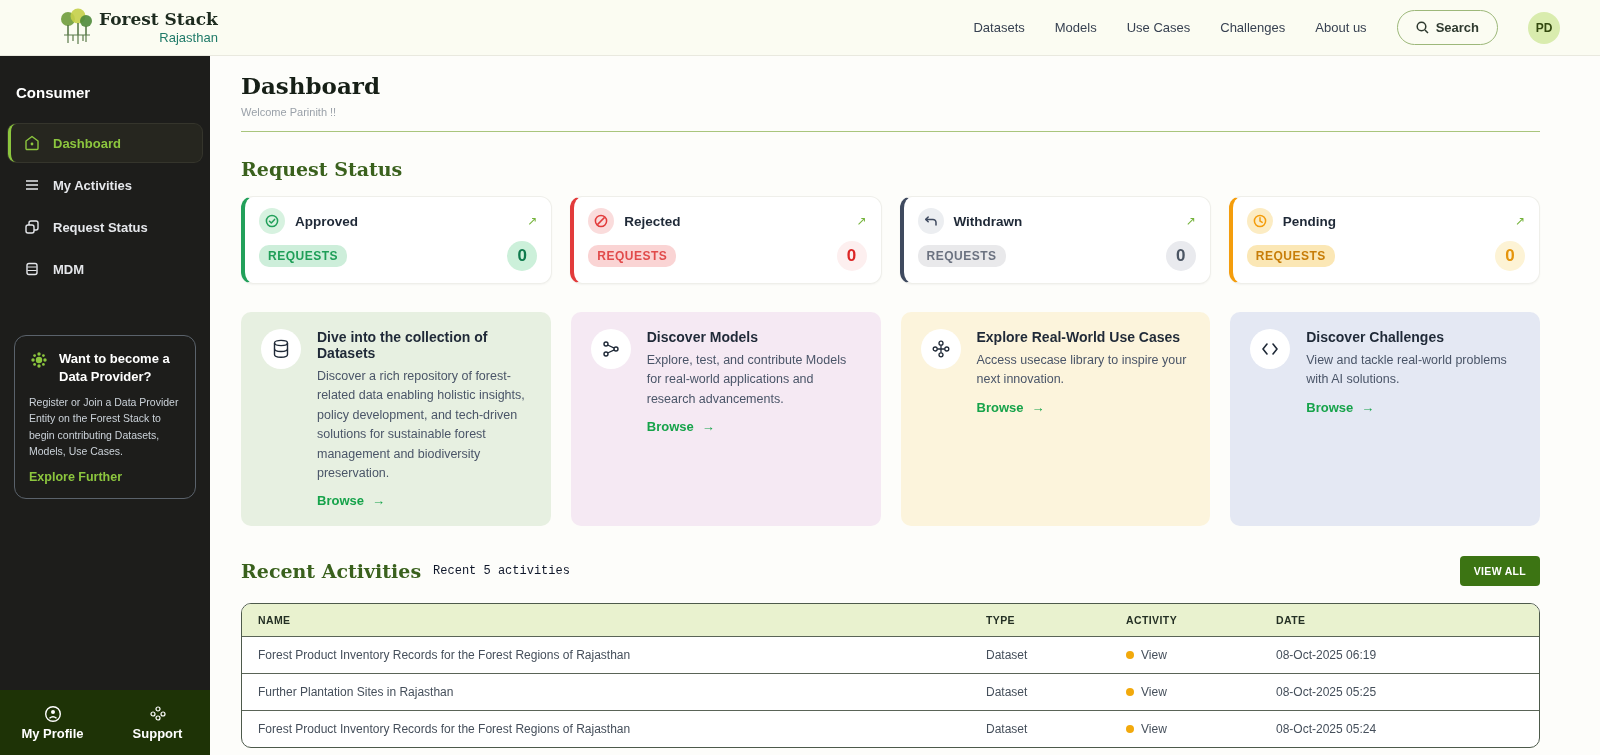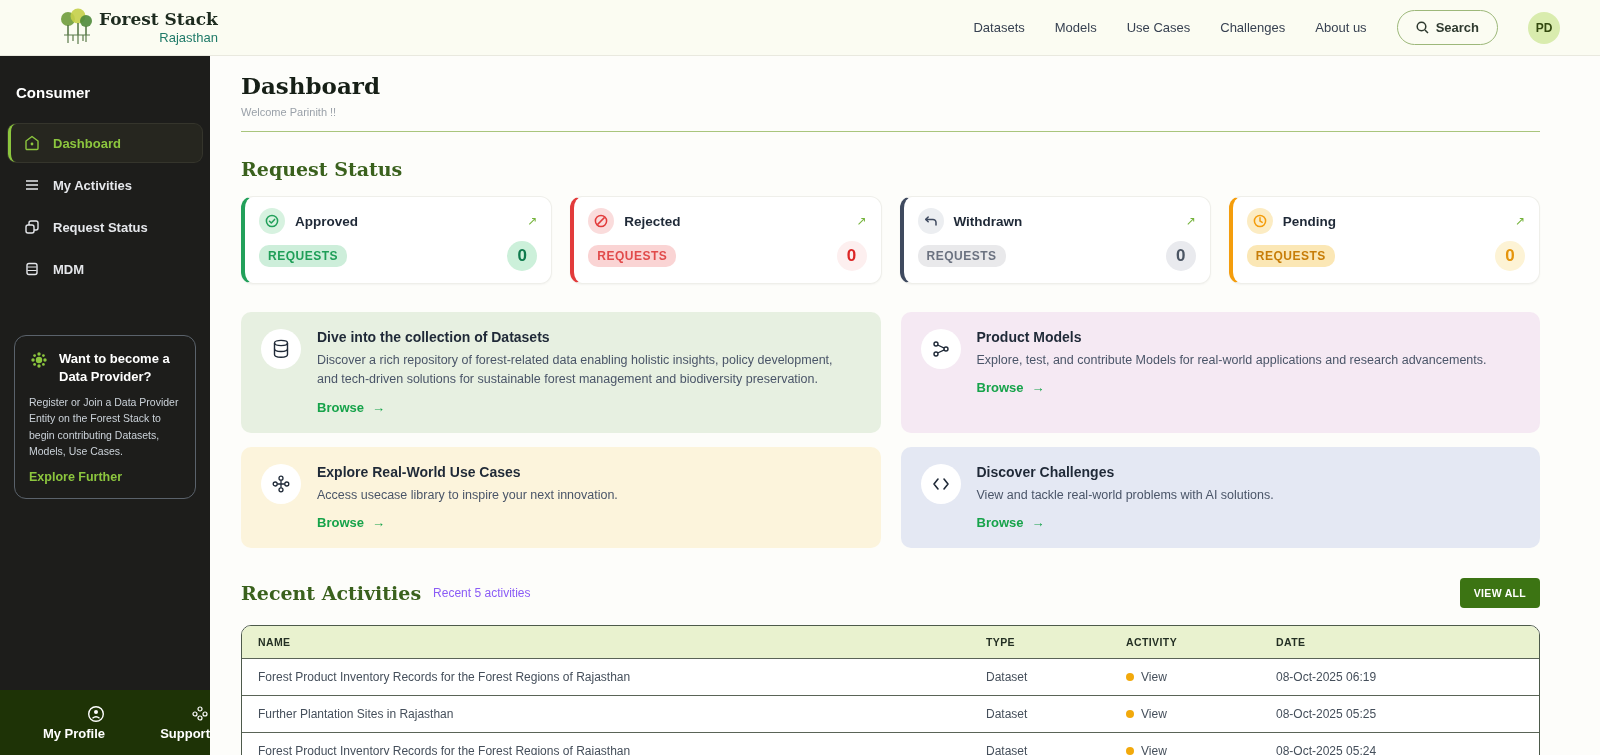--- a/index.html
+++ b/index.html
@@ -32,21 +32,21 @@
   .menu-item.active { background:#26261f; border-left:3px solid #8cc63e; color:#8cc63e; box-shadow:0 0 0 1px #35352c; }
   .menu-item .mi-icon { width:18px; height:18px; display:flex; align-items:center; justify-content:center; }
 
   .provider-card { margin:46px 14px 0; border:1px solid #5a626b; border-radius:12px; padding:14px; }
   .provider-head { display:flex; gap:10px; }
   .provider-title { color:#fff; font-size:13px; font-weight:bold; line-height:1.35; }
   .provider-body { color:#cbd2d9; font-size:10.5px; line-height:1.55; margin-top:9px; }
   .provider-cta { color:#8cc63e; font-size:12.5px; font-weight:bold; margin-top:11px; cursor:pointer; }
 
   .sidebar-footer { margin-top:auto; height:65px; background:#1e3306; display:flex; }
-  .footer-cell { flex:1; display:flex; flex-direction:column; align-items:flex-end; justify-content:center; gap:3px;
+  .footer-cell { flex:1; display:flex; flex-direction:column; align-items:center; justify-content:center; gap:3px;
                  color:#fff; font-size:13px; font-weight:600; cursor:pointer; }
 
   
   .main { flex:1; padding:10px 60px 0 31px; overflow:hidden; }
   .page-title { font-family:"DejaVu Serif", serif; font-size:23px; font-weight:bold; color:#161f16; margin-top:6px; }
   .welcome { font-size:11px; color:#9aa1a9; margin-top:7px; }
   .divider { border-bottom:1px solid #a9c57c; margin-top:13px; }
 
   .section-heading { font-family:"DejaVu Serif", serif; font-size:19px; font-weight:bold; color:#3a611d; }
   .rs-heading { margin-top:26px; }
@@ -59,31 +59,31 @@
              display:flex; align-items:center; justify-content:center; }
   .sc-label { font-size:13.5px; font-weight:600; color:#1f2937; }
   .sc-arrow { margin-left:auto; color:#76b43d; font-size:12px; }
   .sc-bottom { display:flex; align-items:center; margin-top:7px; }
   .sc-badge { font-size:12px; font-weight:bold; letter-spacing:.5px; padding:4px 9px; border-radius:10px;
               background:var(--badgebg); color:var(--badgetext); }
   .sc-count { margin-left:auto; width:30px; height:30px; border-radius:50%; background:var(--countbg);
               color:var(--countcolor); display:flex; align-items:center; justify-content:center;
               font-size:17px; font-weight:bold; }
 
-  .feature-grid { display:grid; grid-template-columns:1fr 1fr; column-gap:20px; row-gap:14px; margin-top:28px; }
+  .feature-grid { display:grid; grid-template-columns:1fr 1fr 1fr 1fr; column-gap:20px; row-gap:14px; margin-top:28px; }
   .feature-card { border-radius:10px; padding:17px 20px; display:flex; gap:16px; background:var(--bg); }
   .fc-icon { width:40px; height:40px; border-radius:50%; background:#fff; flex-shrink:0;
              display:flex; align-items:center; justify-content:center; color:#1f2937; }
   .fc-title { font-size:14px; font-weight:bold; color:#1f2937; }
   .fc-desc { font-size:12.5px; color:#4a5568; line-height:1.55; margin-top:6px; max-width:520px; }
   .fc-browse { display:inline-flex; align-items:center; gap:8px; font-size:13px; font-weight:bold;
                color:#16a34a; margin-top:10px; cursor:pointer; }
 
   .recent-row { display:flex; align-items:center; margin-top:30px; }
-  .recent-sub { font-size:12px; color:#8b5cf6; margin-left:12px; }
+  .recent-sub { font-size:12px; color:#0f172a; margin-left:12px;font-family:Liberation Mono, monospace; }
   .view-all-btn { margin-left:auto; background:#3c7413; color:#fff; border:none; font-family:inherit;
                   font-size:10.5px; font-weight:bold; letter-spacing:.3px; padding:9px 14px;
                   border-radius:4px; cursor:pointer; }
 
   .table { margin-top:17px; border:1px solid #4d5a4b; border-radius:10px; overflow:hidden; background:#fff; }
   .t-row { display:grid; grid-template-columns:1fr 140px 150px 247px; align-items:center; padding:0 16px; }
   .t-head { background:#e9f2cf; }
   .t-head .t-cell { font-size:10.5px; font-weight:bold; color:#243024; letter-spacing:.4px; padding:10px 0; }
   .t-body .t-row { border-top:1px solid #5a6457; }
   .t-body .t-cell { font-size:12px; color:#454f5b; padding:11px 0; }
@@ -319,21 +319,21 @@
       <div class="feature-card" style="--bg: #f5e9f3;">
         <span class="fc-icon">
           <svg width="18" height="18" viewBox="0 0 18 18">
               <circle cx="4" cy="4" r="2" fill="none" stroke="#1f2937" stroke-width="1.4"></circle>
               <circle cx="4" cy="14" r="2" fill="none" stroke="#1f2937" stroke-width="1.4"></circle>
               <circle cx="14" cy="9" r="2" fill="none" stroke="#1f2937" stroke-width="1.4"></circle>
               <path d="M5.6 5 L12.3 8.2 M5.6 13 L12.3 9.8" stroke="#1f2937" stroke-width="1.3"></path>
             </svg>
         </span>
         <div>
-          <div class="fc-title">Product Models</div>
+          <div class="fc-title">Discover Models</div>
           <div class="fc-desc">Explore, test, and contribute Models for real-world applications and research advancements.</div>
           <div class="fc-browse">
             <span>Browse</span>
             <span>→</span>
           </div>
         </div>
       </div>
 
       <div class="feature-card" style="--bg: #fcf4dc;">
         <span class="fc-icon">

